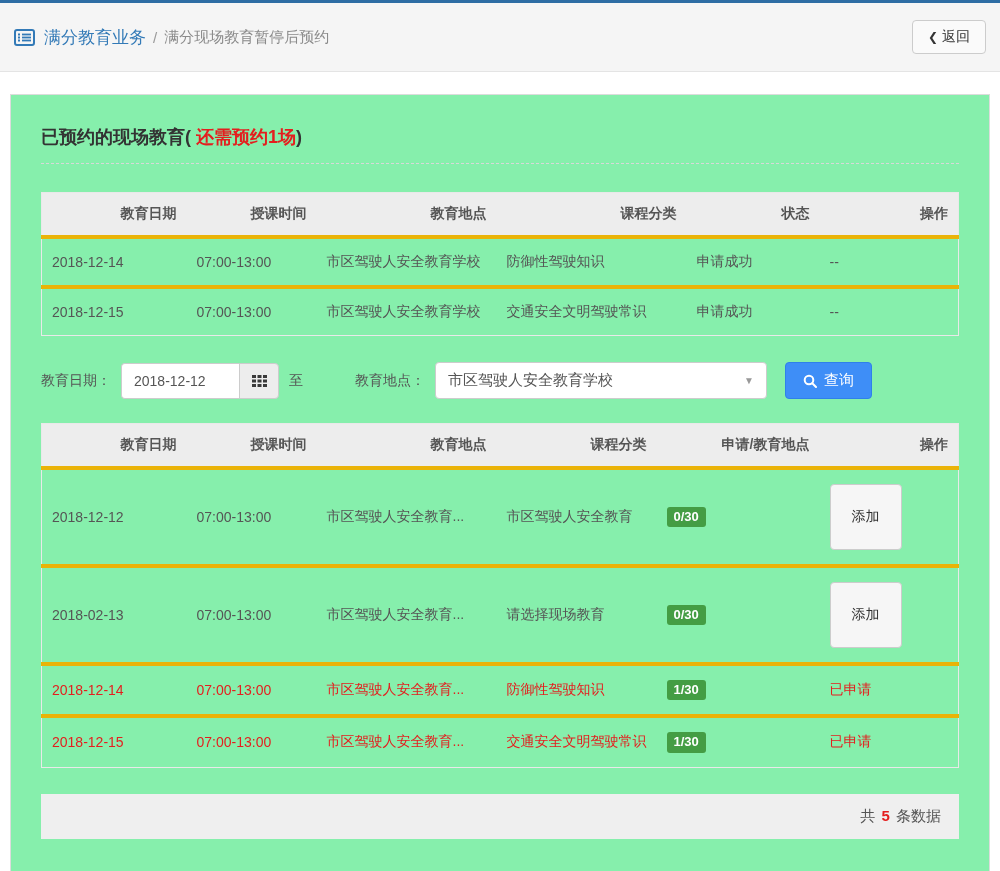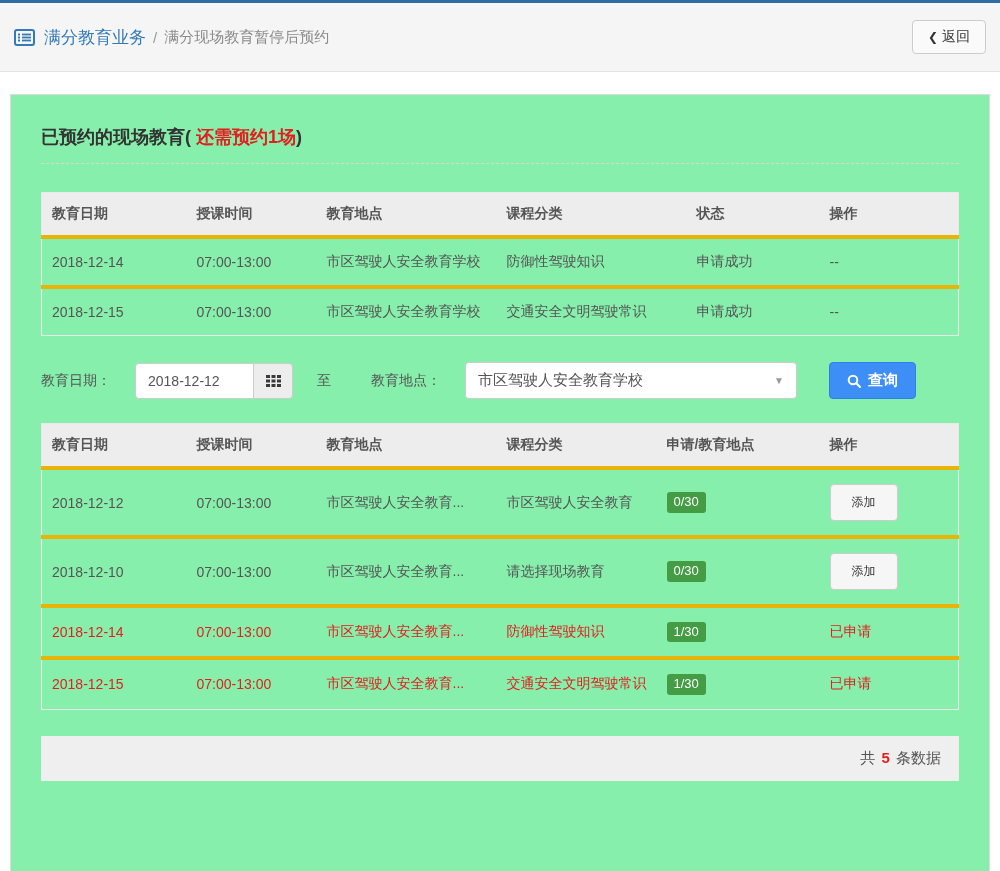--- a/index.html
+++ b/index.html
@@ -35,58 +35,58 @@
   }
   .section-title {
     font-size:18px; font-weight:bold; color:#333;
     padding:6px 0 14px; border-bottom:1px dashed #d8d8d8; margin:0;
   }
   .red { color:#e41e1e; }
   
   table { width:100%; border-collapse:collapse; margin-top:28px; font-size:14px; }
   table { border:1px solid #e9e9e9; }
   thead th {
-    background:#ededed; font-weight:bold; color:#555; text-align:left;
+    background:#ededed; font-weight:bold; color:#555; text-align:right;
     padding:12px 10px; white-space:nowrap;
   }
   tbody td { padding:14px 10px; border-top:4px solid #eab308; color:#555; white-space:nowrap; }
   tr.applied td { color:#e41e1e; }
   .badge {
-    display:inline-block; background:#449d44; color:#fff; font-weight:normal;
+    display:inline-block; background:#449d44; color:#fff; font-weight:bold;
     font-size:13px; padding:3px 7px; border-radius:3px; line-height:1.1;
   }
   .add-btn {
     background:#f6f6f6; border:1px solid #ccc; border-radius:4px;
-    padding:9px 21px; font-size:12px; color:#333; cursor:pointer;
+    padding:23px 21px; font-size:14px; color:#333; cursor:pointer;
     font-family:inherit;
   }
   .applied-text { color:#e41e1e; }
   
-  .filter { display:flex; align-items:center; margin-top:26px; gap:24px; }
+  .filter { display:flex; align-items:center; margin-top:26px; gap:10px; }
   .filter .lbl { color:#555; font-size:14px; white-space:nowrap; }
   .input-group { display:flex; }
   .input-group input {
     width:118px; height:36px; border:1px solid #ccc; border-right:none;
     border-radius:4px 0 0 4px; padding:0 12px; font-size:14px; color:#555;
     font-family:inherit; outline:none;
   }
   .addon {
     width:40px; height:36px; background:#ededed; border:1px solid #ccc;
     border-radius:0 4px 4px 0; display:flex; align-items:center; justify-content:center;
     cursor:pointer;
   }
   .select-box {
     width:332px; height:37px; border:1px solid #ccc; border-radius:4px;
     display:flex; align-items:center; justify-content:space-between;
     padding:0 12px; color:#555; font-size:15px; background:#fff; cursor:pointer;
   }
   .select-box .caret { color:#999; font-size:10px; }
   .btn-primary {
     background:#3e8ef7; color:#fff; border:1px solid #2f80ea; border-radius:4px;
-    height:37px; padding:0 17px; font-size:15px; font-weight:bold; cursor:pointer;
+    height:37px; padding:0 17px; font-size:15px; font-weight:normal; cursor:pointer;
     display:inline-flex; align-items:center; gap:7px; margin-left:8px;
     font-family:inherit;
     justify-content:space-between;
   }
   
   .table-footer {
     background:#efefef; margin-top:26px; padding:13px 18px;
     text-align:right; font-size:15px; color:#555;
   }
   .table-footer .cnt { color:#e41e1e; font-weight:bold; padding:0 2px; }
@@ -181,21 +181,21 @@
               <rect x="5.5" y="4.5" width="4" height="3"></rect>
               <rect x="11" y="4.5" width="4" height="3"></rect>
             <rect x="0" y="9" width="4" height="3"></rect>
               <rect x="5.5" y="9" width="4" height="3"></rect>
               <rect x="11" y="9" width="4" height="3"></rect>
           </g>
         </svg>
       </span>
     </span>
     <span class="lbl">至</span>
-    <span class="lbl" style="margin-left:16px">教育地点：</span>
+    <span class="lbl" style="margin-left:42px">教育地点：</span>
     <div class="select-box">
       <span>市区驾驶人安全教育学校</span>
       <span class="caret">▼</span>
     </div>
     <button class="btn-primary">
       <span style="display:inline-flex">
         <svg width="14" height="14" viewBox="0 0 14 14">
           <circle cx="6" cy="6" r="4.3" fill="none" stroke="#fff" stroke-width="2"></circle>
           <line x1="9.3" y1="9.3" x2="13" y2="13" stroke="#fff" stroke-width="2" stroke-linecap="round"></line>
         </svg>
@@ -233,21 +233,21 @@
           <td>
             <span class="badge">0/30</span>
           </td>
           <td>
             <button class="add-btn">添加</button>
             
           </td>
         </tr>
 
         <tr>
-          <td>2018-12-10</td>
+          <td>2018-02-13</td>
           <td>07:00-13:00</td>
           <td>市区驾驶人安全教育...</td>
           <td>请选择现场教育</td>
           <td>
             <span class="badge">0/30</span>
           </td>
           <td>
             <button class="add-btn">添加</button>
             
           </td>

